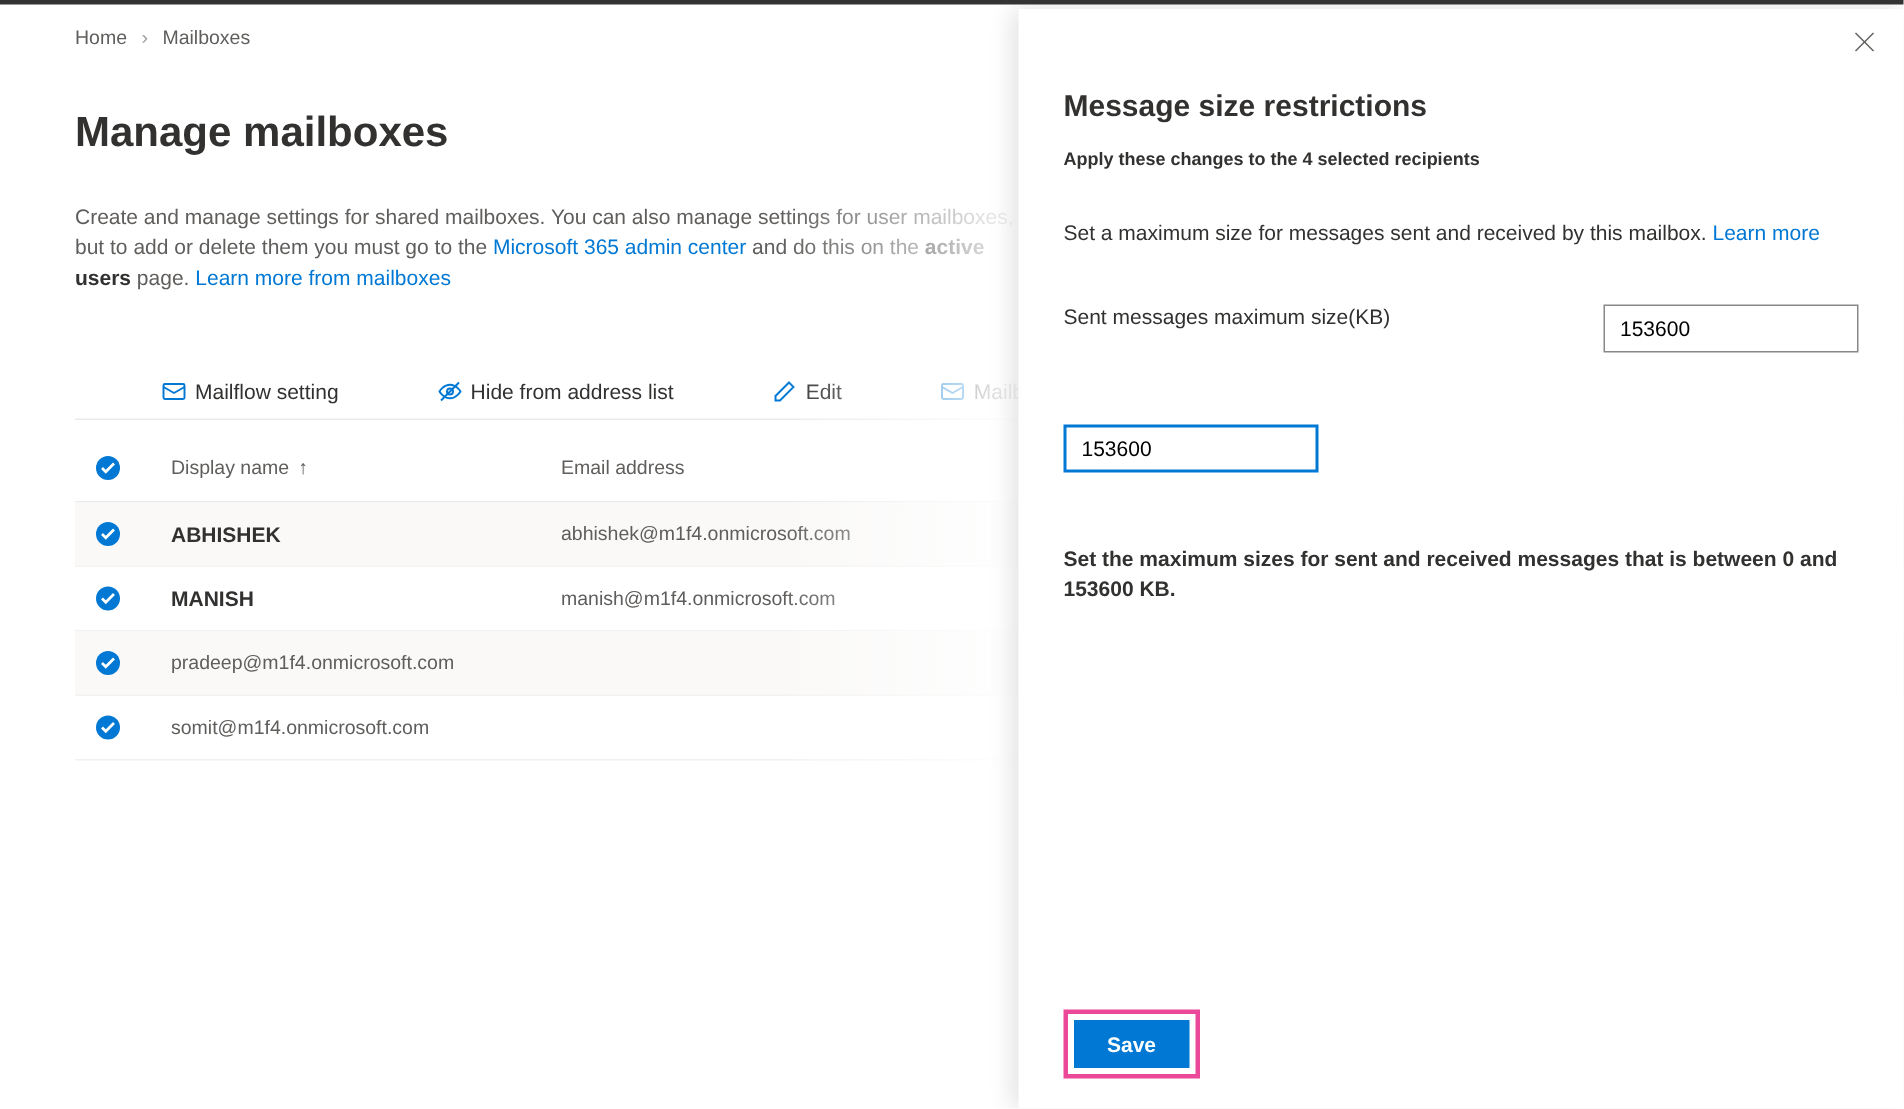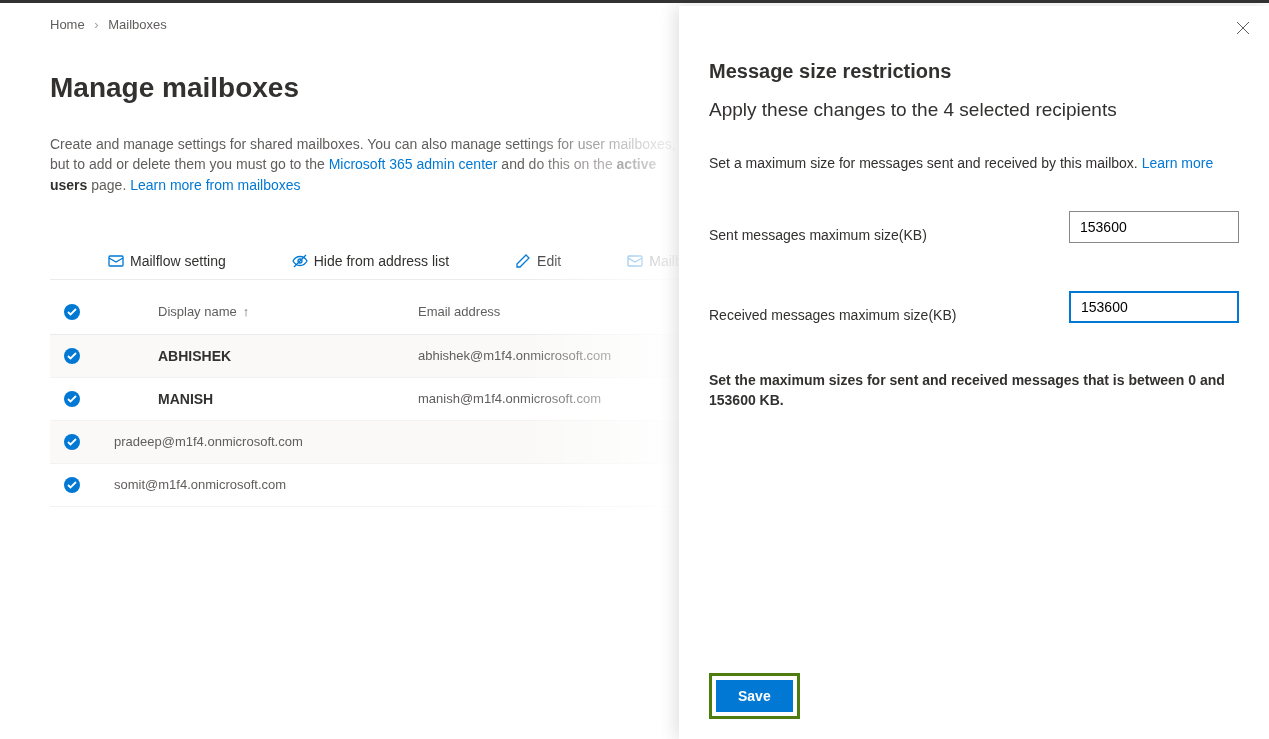--- a/index.html
+++ b/index.html
@@ -65,21 +65,21 @@
   }
   .thead {
     display: flex;
     align-items: center;
     padding: 14px 0 14px 14px;
     font-size: 13px;
     color: #605e5c;
     border-bottom: 1px solid #edebe9;
   }
   .col-check { width: 50px; display:flex; align-items:center;}
-  .col-name { width: 260px; margin-left: 44px; }
+  .col-name { width: 260px; }
   .col-email { flex: 1; }
   .sort-arrow { margin-left: 6px; }
 
   .row {
     display: flex;
     align-items: center;
     padding: 13px 0 13px 14px;
     font-size: 14px;
     border-bottom: 1px solid #f3f2f1;
   }
@@ -121,32 +121,32 @@
     color: #605e5c;
   }
   .panel-close svg { width: 16px; height:16px; }
   .panel h2 {
     font-size: 20px;
     font-weight: 700;
     margin-top: 54px;
     margin-bottom: 16px;
   }
   .panel h3 {
-    font-size: 19px;
-    font-weight: 400;
+    font-size: 12px;
+    font-weight: 700;
     margin-bottom: 34px;
   }
   .panel-desc {
     font-size: 14px;
     color: #323130;
     margin-bottom: 40px;
   }
   .field-row {
     display: flex;
-    align-items: flex-end;
+    align-items: flex-start;
     justify-content: space-between;
     margin-bottom: 48px;
   }
   .field-row label {
     font-size: 14px;
     color: #323130;
   }
   .field-row input {
     width: 170px;
     height: 32px;
@@ -163,21 +163,21 @@
     font-size: 14px;
     font-weight: 700;
     line-height: 1.4;
   }
   .panel-footer {
     margin-top: auto;
     padding-top: 16px;
   }
   .save-wrap {
     display: inline-block;
-    border: 3px solid #4d7c0f;
+    border: 3px solid #ec4899;
     padding: 4px;
   }
   .save-btn {
     background: #0078d4;
     color: #fff;
     border: none;
     font-size: 14px;
     font-weight: 600;
     padding: 8px 22px;
     cursor: pointer;
@@ -324,21 +324,20 @@
   <p class="panel-desc">
     <span>Set a maximum size for messages sent and received by this mailbox. </span><a class="link">Learn more</a>
   </p>
 
   <div class="field-row">
     <label>Sent messages maximum size(KB)</label>
     <input type="text" value="153600" style="">
   </div>
 
   <div class="field-row">
-    <label>Received messages maximum size(KB)</label>
     <input type="text" class="focused" value="153600" style="">
   </div>
 
   <p class="panel-note">Set the maximum sizes for sent and received messages that is between 0 and 153600 KB.</p>
 
   <div class="panel-footer">
     <span class="save-wrap">
       <button class="save-btn">Save</button>
     </span>
   </div>

